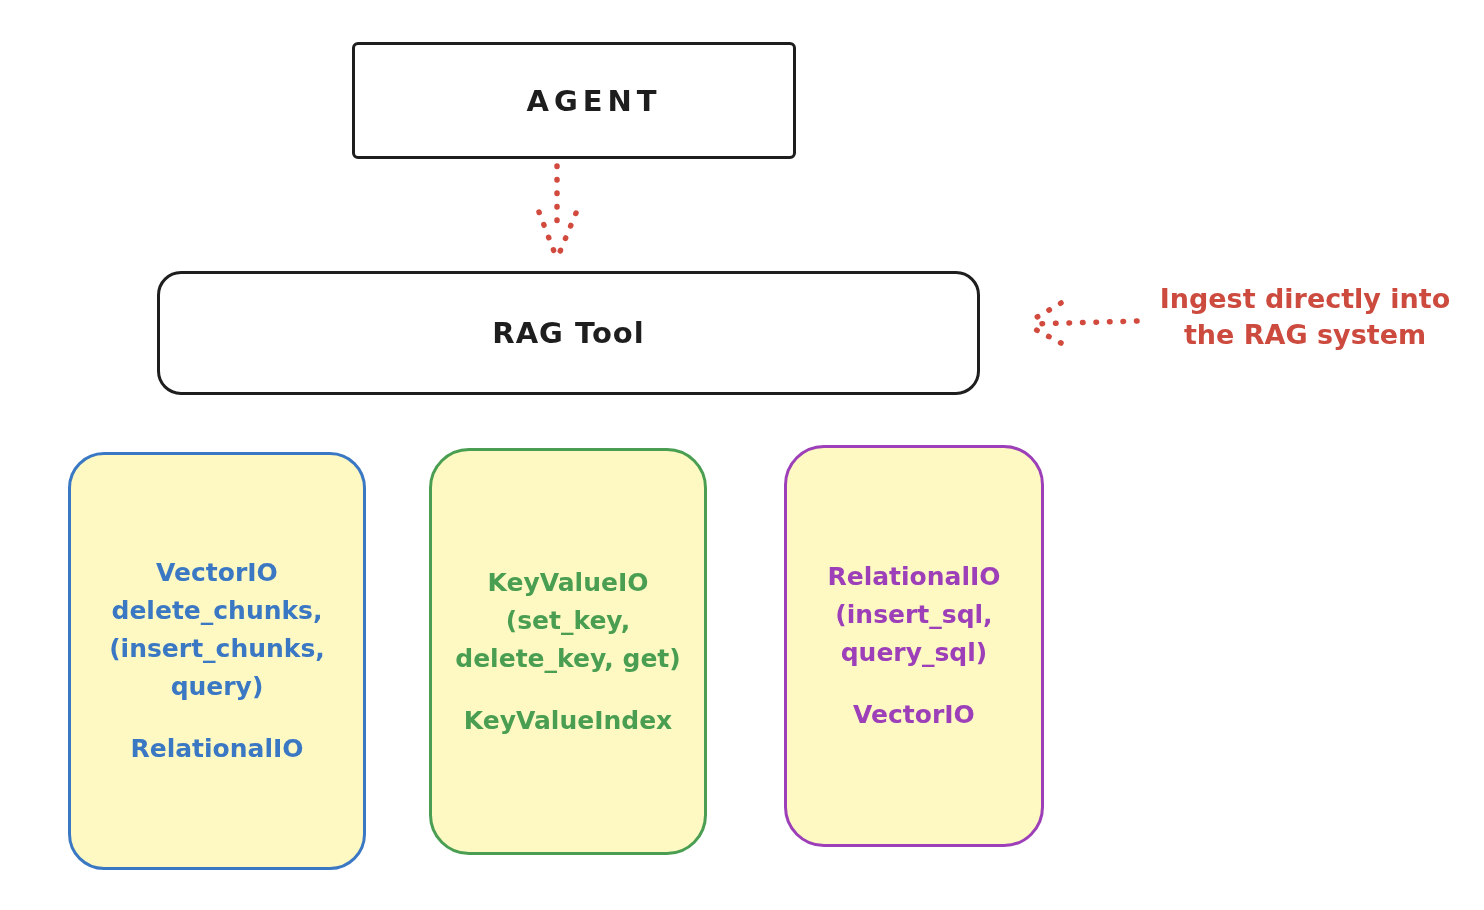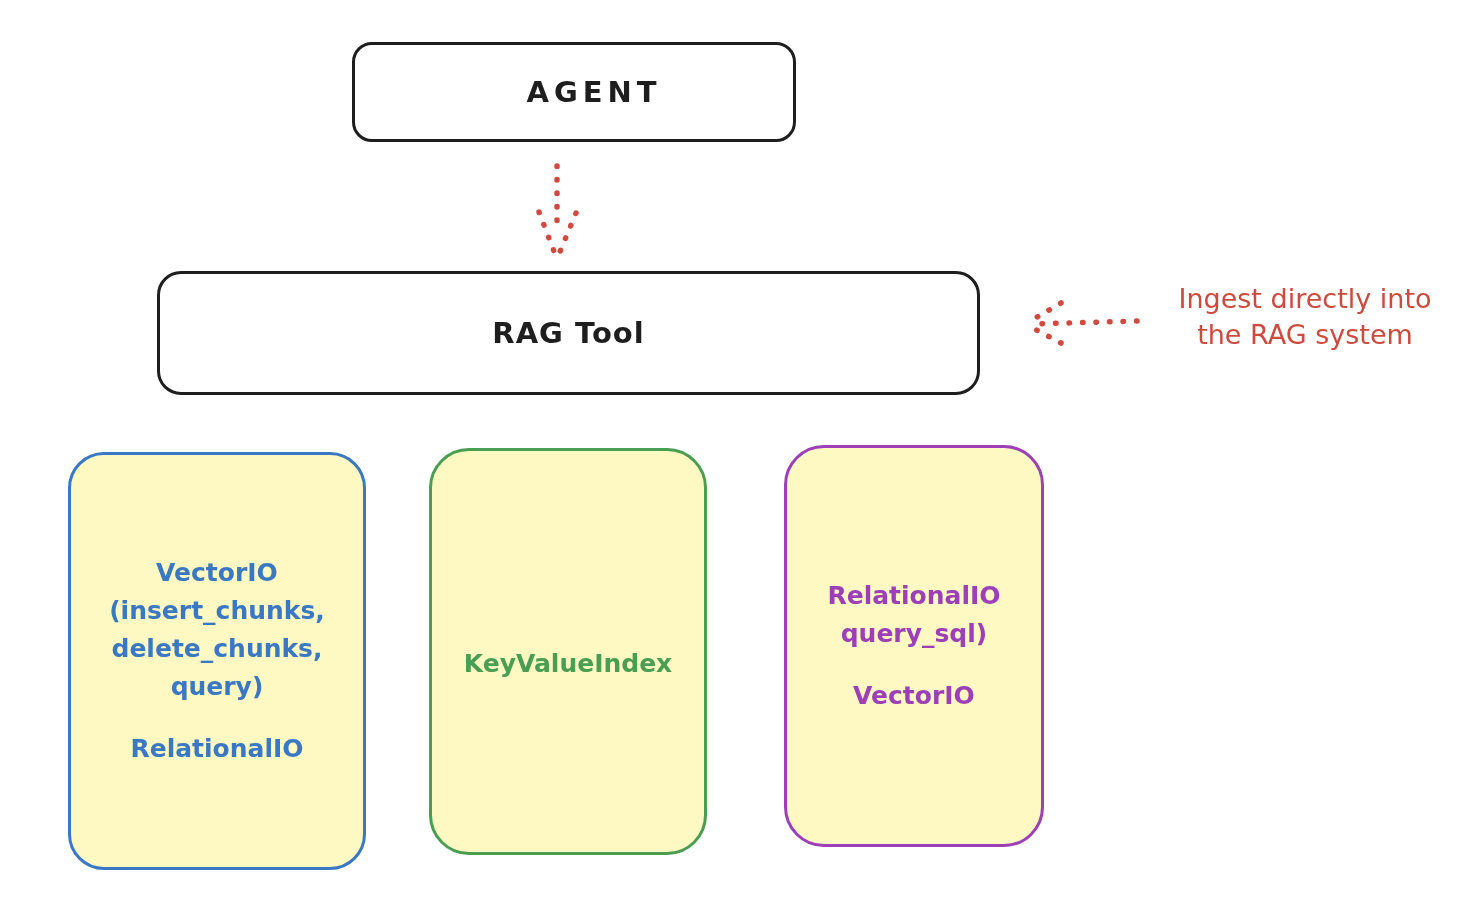--- a/index.html
+++ b/index.html
@@ -5,22 +5,22 @@
   html,body { margin:0; padding:0; background:#ffffff; }
   .canvas {
     position:relative; width:1484px; height:910px; background:#ffffff;
     font-family:"DejaVu Sans", sans-serif; overflow:hidden;
   }
   .node {
     position:absolute; display:flex; align-items:center; justify-content:center;
     background:#ffffff; color:#1e1e1e; box-sizing:border-box;
   }
   .agent-node {
-    left:352px; top:42px; width:444px; height:100px;
-    border:3.5px solid #1e1e1e; border-radius:20px;padding-left:40px;
+    left:352px; top:42px; width:444px; height:117px;
+    border:3.5px solid #1e1e1e; border-radius:6px;padding-left:40px;
   }
   .agent-node span { font-size:29px; font-weight:bold; letter-spacing:5px; }
   .rag-node {
     left:157px; top:271px; width:823px; height:124px;
     border:3.5px solid #1e1e1e; border-radius:24px;
   }
   .rag-node span { font-size:29px; font-weight:600; letter-spacing:1px; }
 
   .iobox {
     position:absolute; display:flex; flex-direction:column; align-items:center;
@@ -36,21 +36,21 @@
     left:429px; top:448px; width:278px; height:407px;
     border:3.5px solid #4a9e52; border-radius:40px; color:#4a9e52;
   }
   .iobox-relational {
     left:784px; top:445px; width:260px; height:402px;
     border:3.5px solid #9c3fb8; border-radius:40px; color:#9c3fb8;
   }
 
   .annotation {
     position:absolute; left:1135px; top:281px; width:340px;
-    color:#cc4a3e; font-size:27px; font-weight:normal; line-height:36px;
+    color:#cc4a3e; font-size:27px; font-weight:bold; line-height:36px;
     text-align:center;
   }
   .arrow { position:absolute; }
   .arrow path {
     fill:none; stroke:#d24a3e; stroke-width:5.5;
     stroke-linecap:round; stroke-dasharray:0.5 13;
   }
 </style>
 </head>
 <body>
@@ -78,32 +78,38 @@
   </svg>
 
   <div class="annotation">
     <div>Ingest directly into</div>
     <div>the RAG system</div>
   </div>
 
   <div class="iobox iobox-vector">
     <div>
       <div>VectorIO</div>
+      <div>delete_chunks,</div>
       <div>(insert_chunks,</div>
-      <div>delete_chunks,</div>
       <div>query)</div>
     </div>
     <div class="footer">RelationalIO</div>
   </div>
 
   <div class="iobox iobox-keyvalue">
+    <div>
+      <div>KeyValueIO</div>
+      <div>(set_key,</div>
+      <div>delete_key, get)</div>
+    </div>
     <div class="footer">KeyValueIndex</div>
   </div>
 
   <div class="iobox iobox-relational">
     <div>
       <div>RelationalIO</div>
+      <div>(insert_sql,</div>
       <div>query_sql)</div>
     </div>
     <div class="footer">VectorIO</div>
   </div>
 
 </div>
 
 </body></html>

